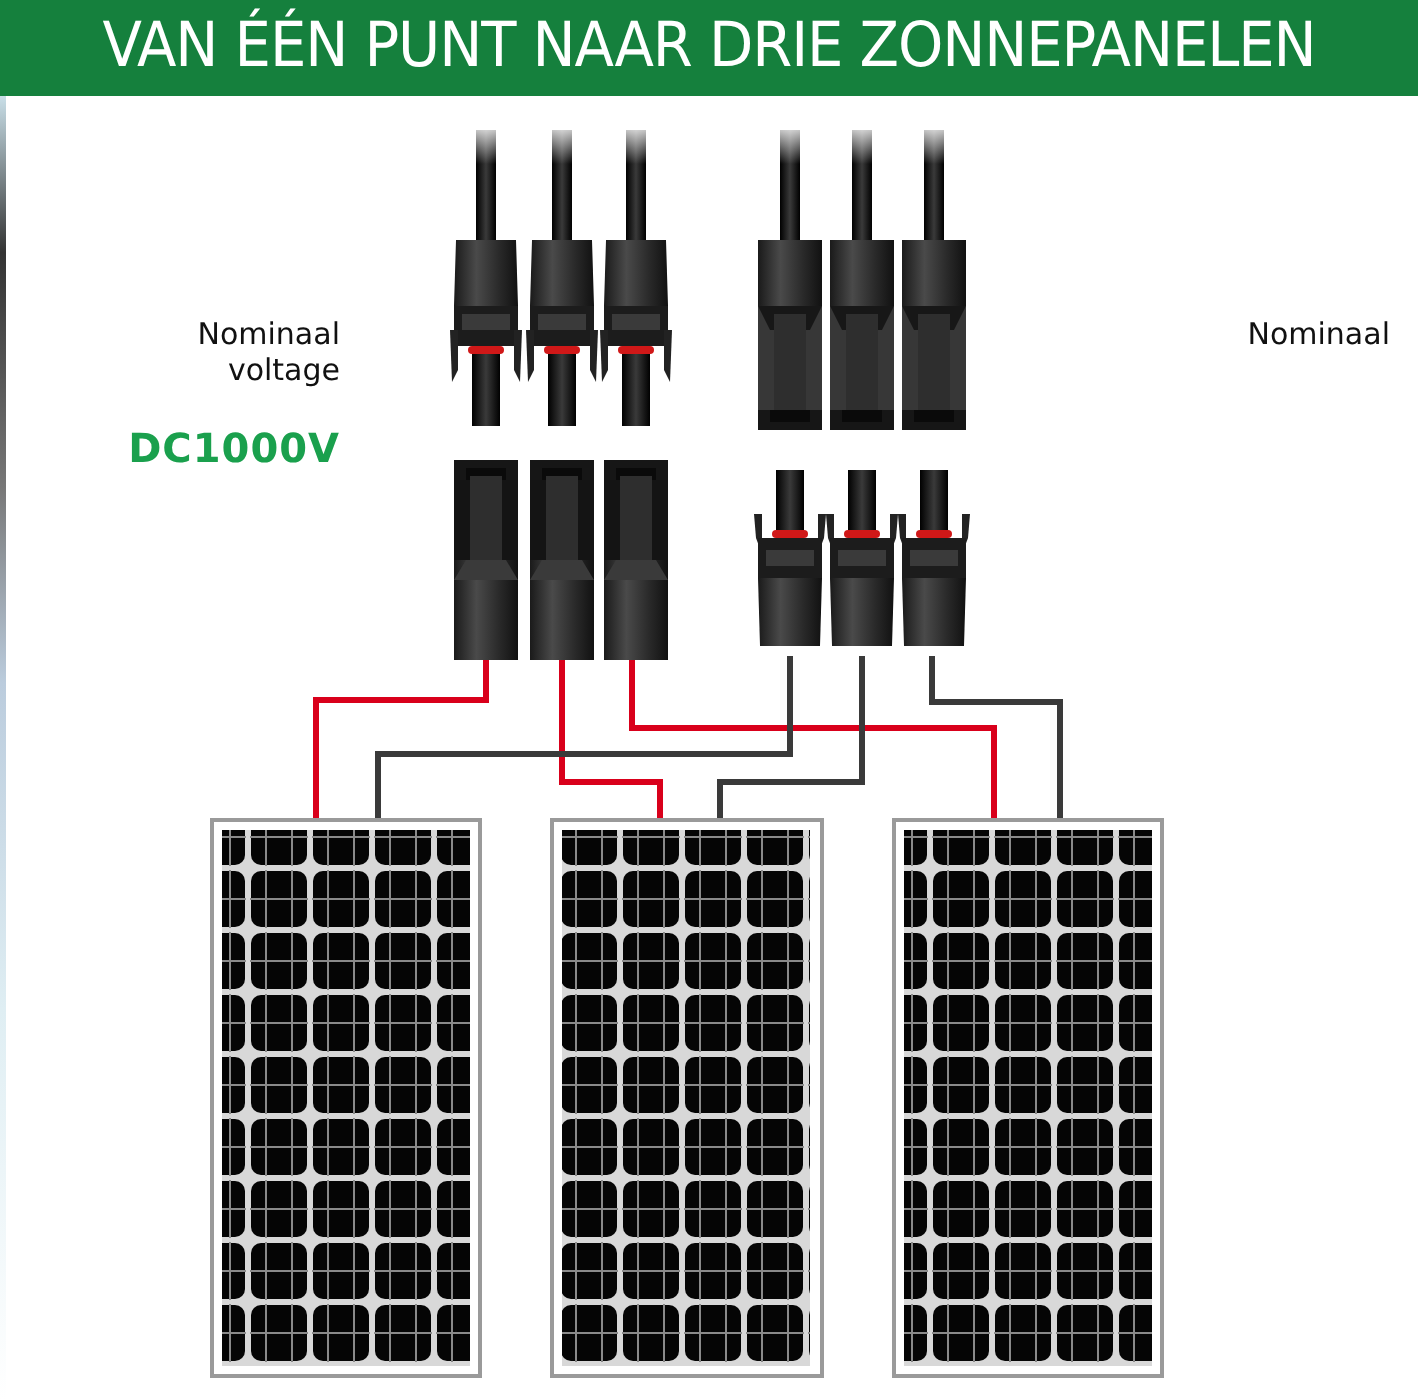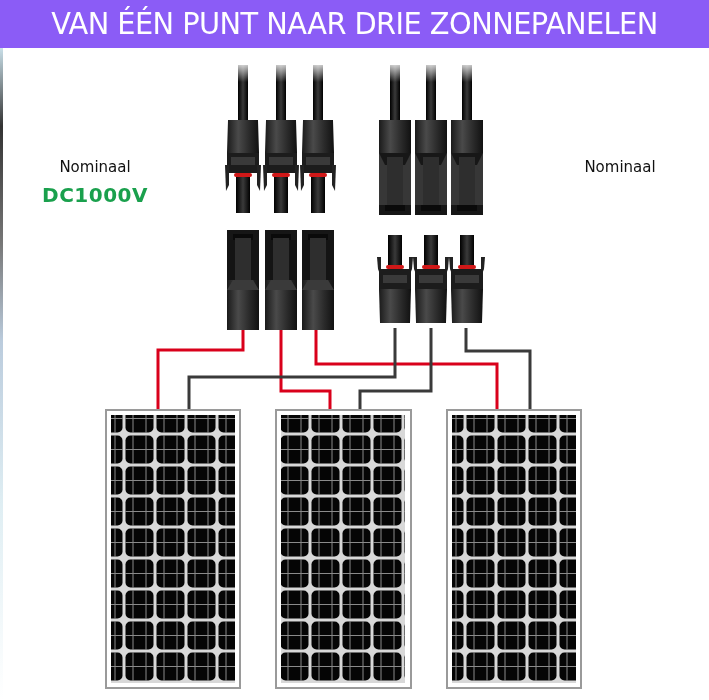--- a/index.html
+++ b/index.html
@@ -1,39 +1,40 @@
 <!DOCTYPE html>
 <html><head>
 <meta charset="utf-8">
 <style>
   html, body { margin: 0; padding: 0; }
   body { width: 709px; height: 700px; background: #ffffff; position: relative; overflow: hidden;
          font-family: "DejaVu Sans", "Liberation Sans", sans-serif; }
-  .banner { position: absolute; left: 0; top: 0; width: 709px; height: 48px; background: #8b5cf6; }
+  .banner { position: absolute; left: 0; top: 0; width: 709px; height: 48px; background: #15803d; }
   .banner-title { position: absolute; left: 0; top: 0; width: 709px; height: 48px; line-height: 46px;
        text-align: center; color: #ffffff; font-size: 31px; letter-spacing: -0.6px;
        font-family: "DejaVu Sans", sans-serif; font-weight: normal; transform: scaleX(0.93); }
   .left-edge { position: absolute; left: 0; top: 48px; width: 3px; height: 652px;
        background: linear-gradient(#c9dfe8, #333 12%, #777 30%, #bcd 45%, #dfeef3 70%, #fff); }
-  .spec { position: absolute; text-align: center; }
+  .spec { position: absolute; text-align: right; }
   .spec-label { color: #111; font-size: 15px; line-height: 18px; font-family: "DejaVu Sans", sans-serif; }
-  .spec-value { color: #1aa04d; font-size: 20px; font-weight: bold; margin-top: 7px; letter-spacing: 0.5px;
+  .spec-value { color: #1aa04d; font-size: 20px; font-weight: bold; margin-top: 18px; letter-spacing: 0.5px;
        font-family: "DejaVu Sans", sans-serif; }
   svg { position: absolute; left: 0; top: 0; }
 </style>
 </head>
 <body>
 
 <div class="banner">
   <div class="banner-title">VAN ÉÉN PUNT NAAR DRIE ZONNEPANELEN</div>
 </div>
 <div class="left-edge"></div>
 
 <div class="spec" style="left:20px; top:158px; width:150px;">
   <div class="spec-label">Nominaal</div>
+  <div class="spec-label">voltage</div>
   <div class="spec-value">DC1000V</div>
 </div>
 
 <div class="spec" style="left:545px; top:158px; width:150px;">
   <div class="spec-label">Nominaal</div>
 </div>
 
 <svg width="709" height="700" viewBox="0 0 709 700">
   <defs>
 

